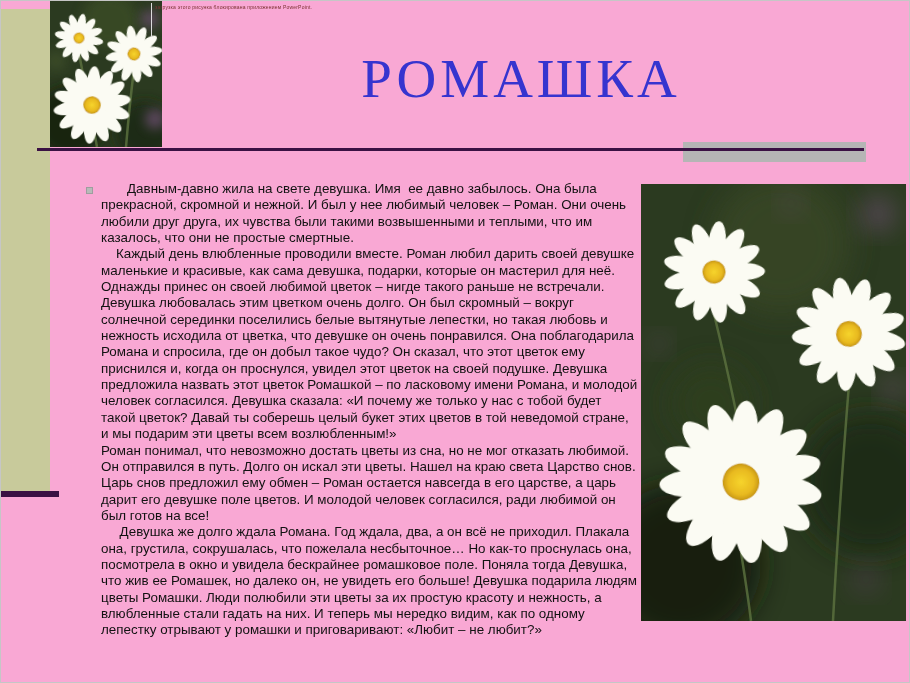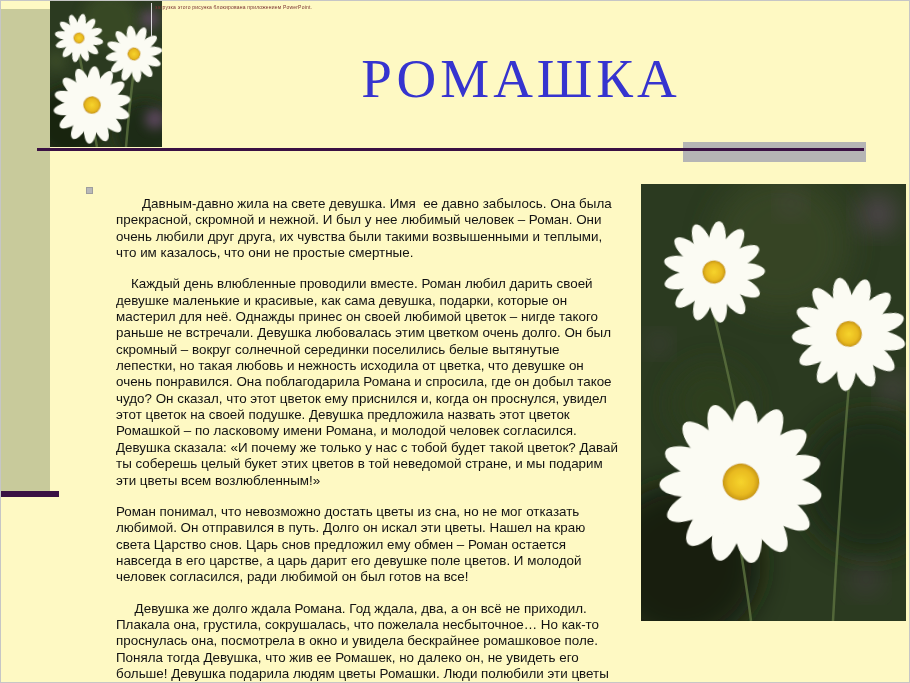--- a/index.html
+++ b/index.html
@@ -1,17 +1,17 @@
 <!DOCTYPE html>
 <html style="--accent-olive: #c8ca9b; --accent-purple: #3a1143; --title-blue: #3634cf; --accent-gray: #b5b5b5; --warning-red: #7b3333;"><head>
 <meta charset="utf-8">
 <style>
   html,body{margin:0;padding:0;background:#ffffff;}
   .slide{
-    position:relative;width:910px;height:683px;background:#fef9c3;
+    position:relative;width:910px;height:683px;background:#f9a8d4;
     border:1px solid #c6c6c6;box-sizing:border-box;overflow:hidden;
     font-family:"Liberation Sans","DejaVu Sans",sans-serif;
   }
   .olive-bar{
     position:absolute;left:0;top:8px;width:49px;height:482px;
     background:var(--accent-olive,#c8ca9b);
   }
   .olive-underline{
     position:absolute;left:0;top:490px;width:58px;height:6px;
     background:var(--accent-purple,#3a1143);
@@ -41,21 +41,21 @@
     background:var(--accent-purple,#3a1143);
   }
   .bullet{
     position:absolute;left:85px;top:186px;width:7px;height:7px;
     background:#b9b9b9;border:1px solid #9e9e9e;box-sizing:border-box;
   }
   .body-text{
     position:absolute;left:100px;top:180px;width:537px;
     font-size:13.4px;line-height:16.35px;color:#121212;
   }
-  .body-text p{margin:15px;white-space:pre-wrap;}
+  .body-text p{margin:0;white-space:pre-wrap;}
 </style>
 </head>
 <body>
 
 <div class="slide">
 
   <div class="olive-bar"></div>
   <div class="olive-underline"></div>
 
   <div class="photo photo-topleft" id="photo-topleft"><svg width="112" height="146" viewBox="0 0 112 146">

